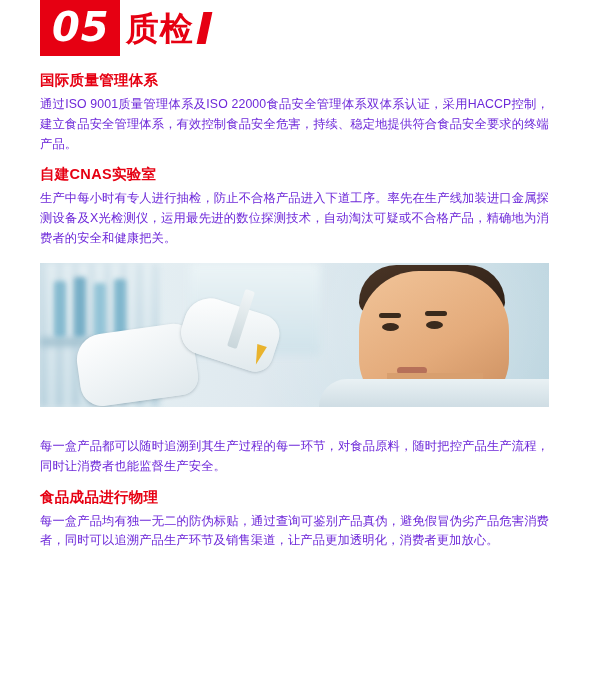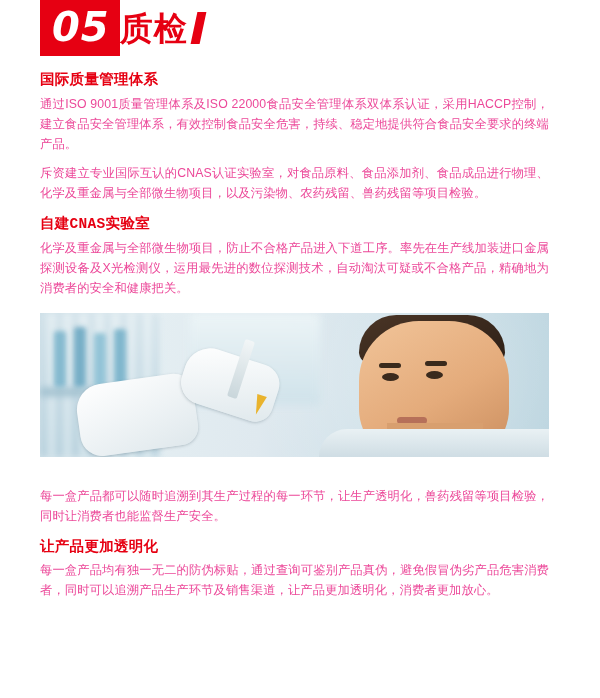--- a/index.html
+++ b/index.html
@@ -38,20 +38,21 @@
     line-height: 1;
     padding: 7px 10px 9px 12px;
     letter-spacing: 1px;
     display: inline-block;
   }
   .head-word {
     color: #e60012;
     font-size: 33px;
     font-weight: bold;
     line-height: 1;
+    margin-left: 6px;
     letter-spacing: 1px;
   }
   .head-accent {
     width: 9px;
     height: 32px;
     background: #e60012;
     margin-left: 6px;
     transform: skewX(-12deg);
     display: inline-block;
   }
@@ -61,24 +62,23 @@
     padding: 0 40px;
     margin-bottom: 10px;
   }
   .block-title {
     color: #e60012;
     font-size: 14.5px;
     font-weight: bold;
     line-height: 1.5;
     margin-bottom: 3px;
     letter-spacing: 0.3px;
-    font-family: Liberation Mono, monospace;
   }
   .block-body {
-    color: #ec4899;
+    color: #6d28d9;
     font-size: 12.3px;
     line-height: 1.62;
     text-align: justify;
     letter-spacing: 0.1px;
   }
 
   
   .photo-wrap {
     margin: 14px 40px 0 40px;
     height: 144px;
@@ -261,26 +261,25 @@
     <span class="head-word">质检</span>
     <span class="head-accent"></span>
   </div>
 
   <div class="block">
     <div class="block-title">国际质量管理体系</div>
     <div class="block-body">通过ISO 9001质量管理体系及ISO 22000食品安全管理体系双体系认证，采用HACCP控制，建立食品安全管理体系，有效控制食品安全危害，持续、稳定地提供符合食品安全要求的终端产品。</div>
   </div>
 
   <div class="block">
-    <div class="block-body">斥资建立专业国际互认的CNAS认证实验室，对食品原料、食品添加剂、食品成品进行物理、化学及重金属与全部微生物项目，以及污染物、农药残留、兽药残留等项目检验。</div>
   </div>
 
   <div class="block">
     <div class="block-title">自建CNAS实验室</div>
-    <div class="block-body">化学及重金属与全部微生物项目，防止不合格产品进入下道工序。率先在生产线加装进口金属探测设备及X光检测仪，运用最先进的数位探测技术，自动淘汰可疑或不合格产品，精确地为消费者的安全和健康把关。</div>
+    <div class="block-body">生产中每小时有专人进行抽检，防止不合格产品进入下道工序。率先在生产线加装进口金属探测设备及X光检测仪，运用最先进的数位探测技术，自动淘汰可疑或不合格产品，精确地为消费者的安全和健康把关。</div>
   </div>
 
   <div class="photo-wrap">
     <div class="photo">
       <div class="bg-rack"></div>
       <div class="bg-window"></div>
       <div class="bg-shelf"></div>
       <div class="bg-tube" style="left:14px; top:18px; width:12px; height:56px; background:#7fb6cc;"></div>
       <div class="bg-tube" style="left:34px; top:14px; width:12px; height:60px; background:#6fa9c2;"></div>
       <div class="bg-tube" style="left:54px; top:20px; width:12px; height:54px; background:#8dc0d4;"></div>
@@ -301,21 +300,21 @@
       <div class="glove right"></div>
       <div class="pipette"></div>
       <div class="pipette-tip"></div>
     </div>
   </div>
 
   <div class="spacer-lg"></div>
 
 
   <div class="block">
-    <div class="block-body">每一盒产品都可以随时追溯到其生产过程的每一环节，让生产透明化，兽药残留等项目检验，同时让消费者也能监督生产安全。</div>
-  </div>
-
-  <div class="block">
-    <div class="block-title">让产品更加透明化</div>
+    <div class="block-body">每一盒产品都可以随时追溯到其生产过程的每一环节，对食品原料，随时把控产品生产流程，同时让消费者也能监督生产安全。</div>
+  </div>
+
+  <div class="block">
+    <div class="block-title">食品成品进行物理</div>
     <div class="block-body">每一盒产品均有独一无二的防伪标贴，通过查询可鉴别产品真伪，避免假冒伪劣产品危害消费者，同时可以追溯产品生产环节及销售渠道，让产品更加透明化，消费者更加放心。</div>
   </div>
 
 </div>
 
 </body></html>

